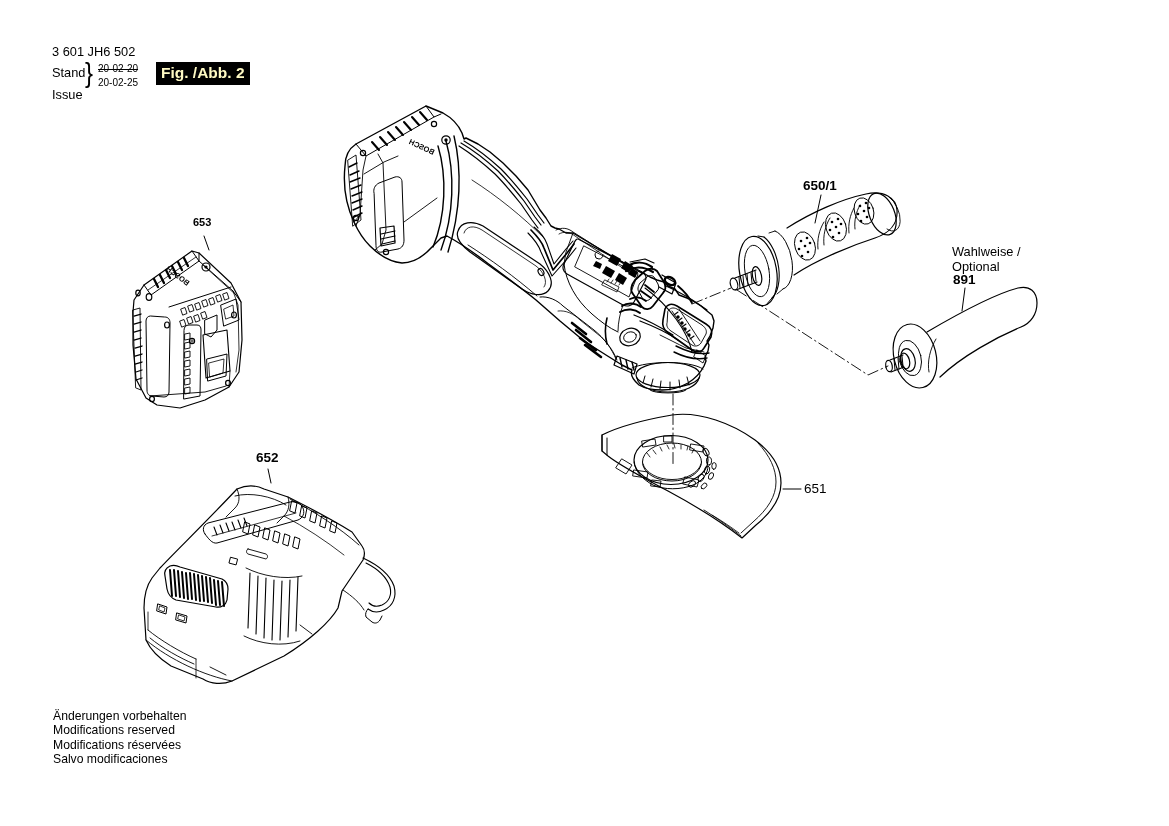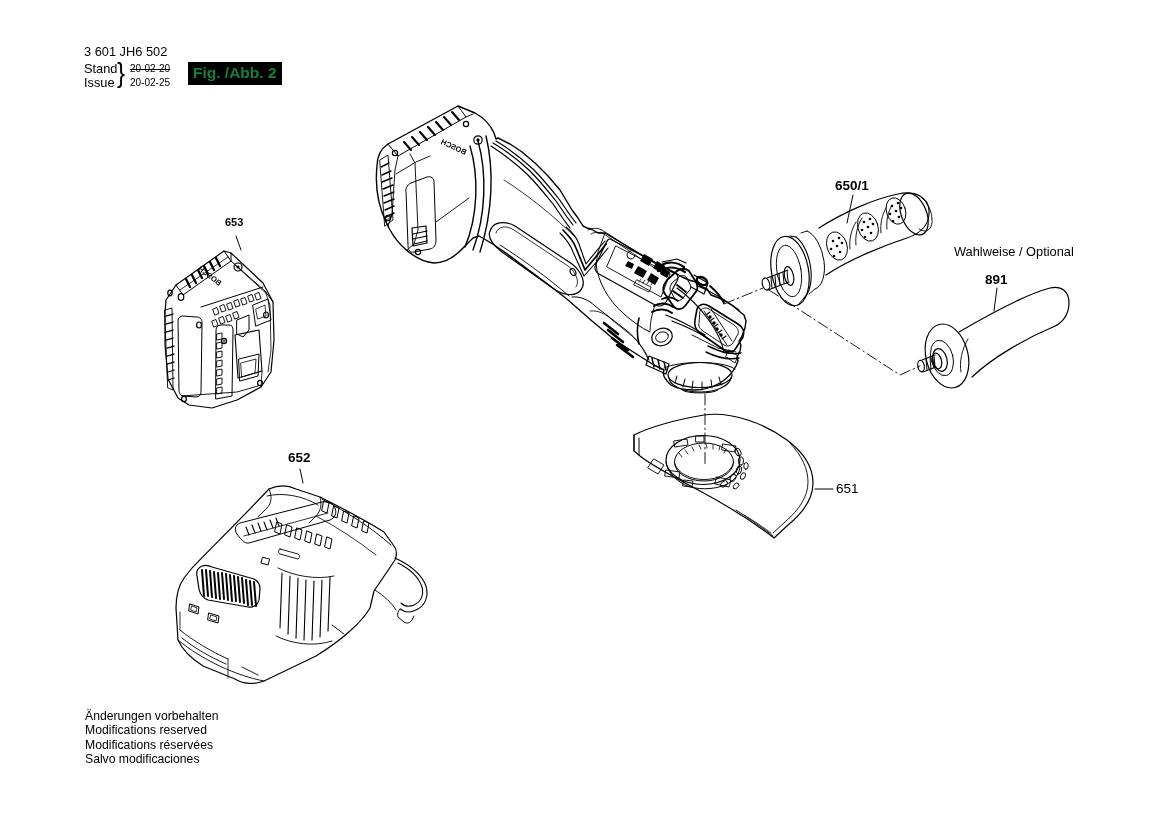--- a/index.html
+++ b/index.html
@@ -1,33 +1,33 @@
 <!DOCTYPE html>
 <html><head>
 <meta charset="utf-8">
 <style>
 html,body{margin:0;padding:0;background:#fff;}
 #page{position:relative;width:1042px;height:826px;background:#fff;overflow:hidden;
-font-family:"Liberation Sans",sans-serif;margin-left:32px;}
+font-family:"Liberation Sans",sans-serif;}
 .t{position:absolute;color:#000;}
 svg{position:absolute;left:0;top:0;}
 </style>
 </head>
 <body>
 <div id="page">
 
 <div class="t" style="left:52px;top:44px;font-size:12.8px;">3 601 JH6 502</div>
-<div class="t" style="left:52px;top:62px;font-size:12.8px;line-height:14px;">Stand<br>Issue</div>
+<div class="t" style="left:52px;top:62px;font-size:12.8px;line-height:22px;">Stand<br>Issue</div>
 <div class="t" style="left:85px;top:59px;font-size:24px;font-weight:400;transform:scaleY(1.18);">}</div>
 <div class="t" style="left:98px;top:62px;font-size:10px;line-height:13.5px;"><span style="text-decoration:line-through;">20-02-20</span><br>20-02-25</div>
-<div class="t" style="left:156px;top:62px;background:#000;color:#15803d;font-size:15.5px;font-weight:bold;padding:2px 5px 3px 5px;">Fig. /Abb. 2</div>
+<div class="t" style="left:156px;top:62px;background:#000;color:#fef9c3;font-size:15.5px;font-weight:bold;padding:2px 5px 3px 5px;">Fig. /Abb. 2</div>
 
 <div class="t" style="left:193px;top:216px;font-size:11px;font-weight:bold;">653</div>
 <div class="t" style="left:803px;top:178px;font-size:13.5px;font-weight:bold;text-align:right;">650/1</div>
-<div class="t" style="left:922px;top:244px;font-size:12.8px;">Wahlweise / Optional</div>
+<div class="t" style="left:952px;top:244px;font-size:12.8px;">Wahlweise / Optional</div>
 <div class="t" style="left:953px;top:272px;font-size:13.5px;font-weight:bold;">891</div>
 <div class="t" style="left:804px;top:481px;font-size:13.5px;font-weight:normal;">651</div>
 <div class="t" style="left:256px;top:450px;font-size:13.5px;font-weight:bold;">652</div>
 
 <div class="t" style="left:53px;top:709px;font-size:12.2px;line-height:14.3px;">Änderungen vorbehalten<br>Modifications reserved<br>Modifications réservées<br>Salvo modificaciones</div>
 
 <svg width="1169" height="826" viewBox="0 0 1169 826" fill="none" stroke="#000" stroke-width="1.2" stroke-linejoin="round" stroke-linecap="round">
 
 <g id="leaders" stroke-width="1">
   <path d="M204,236 L209,250"></path>

